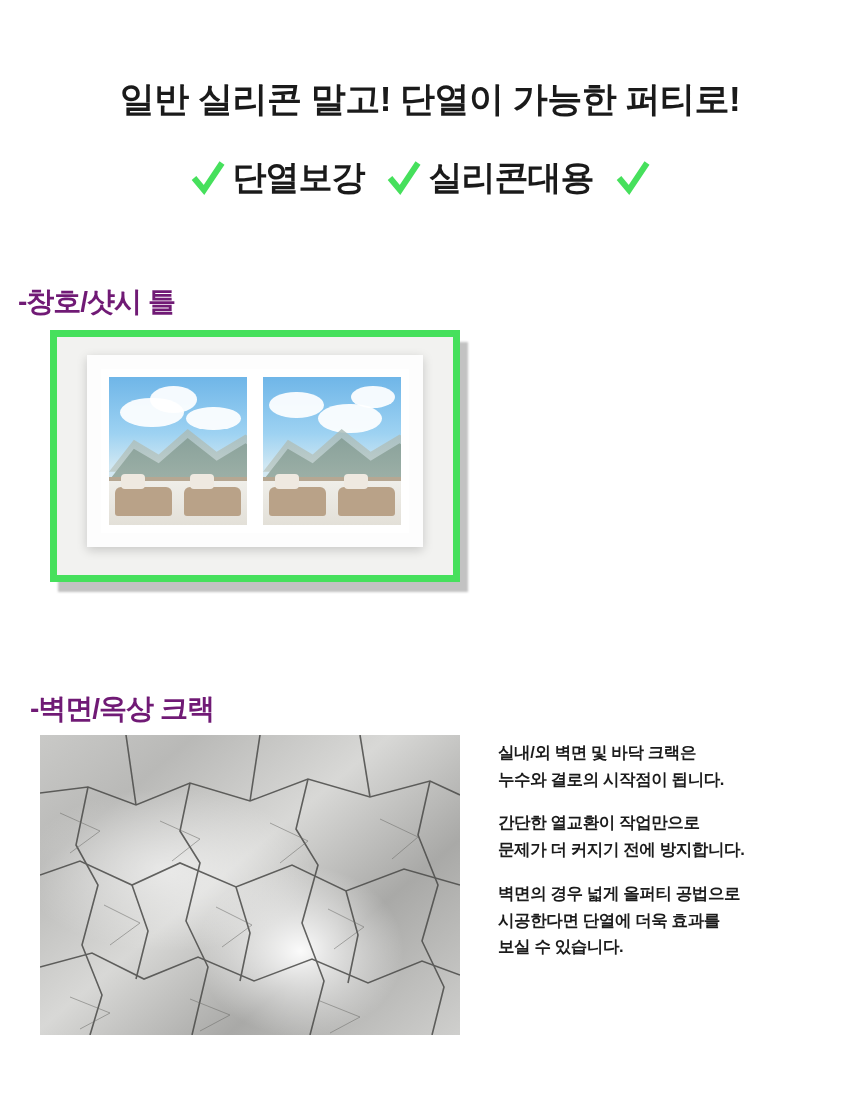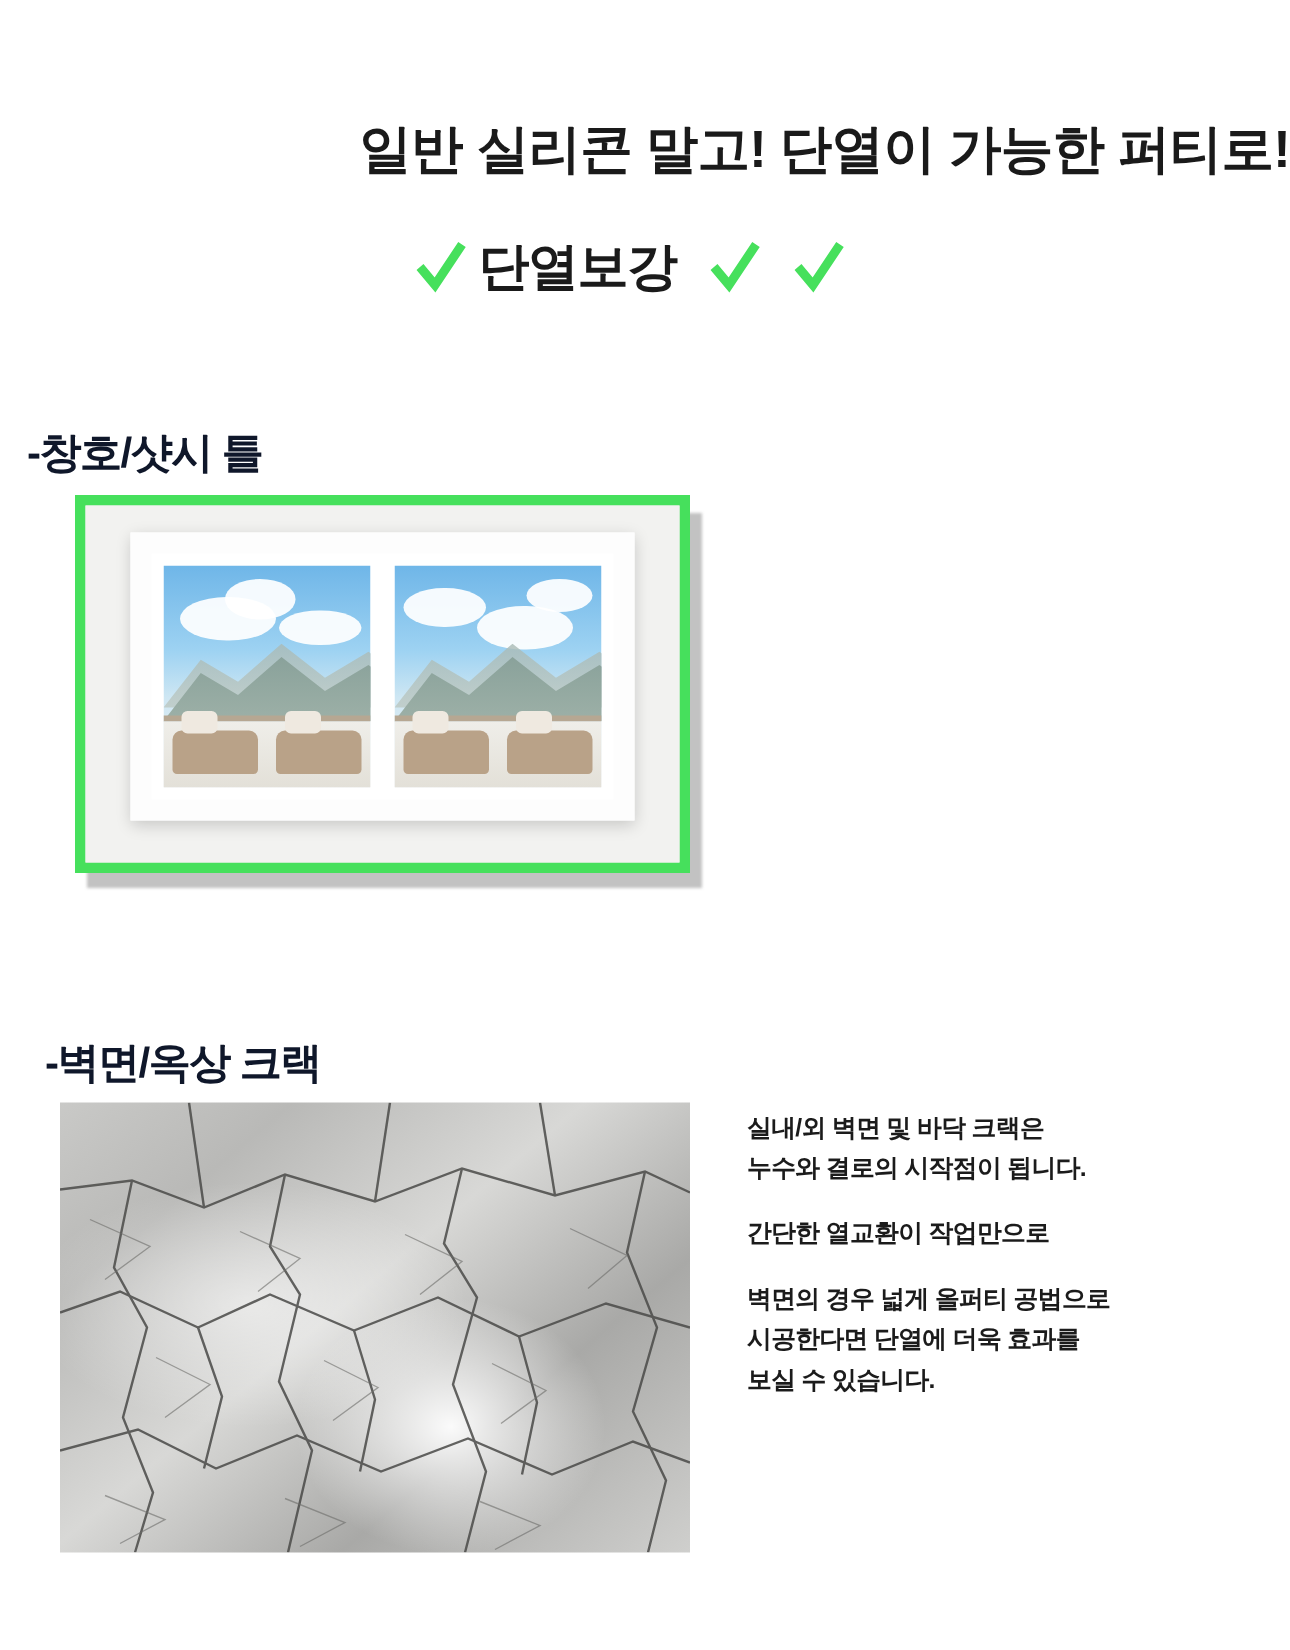--- a/index.html
+++ b/index.html
@@ -21,21 +21,21 @@
     width: 860px;
     height: 1100px;
   }
 
   
   .headline {
     position: absolute;
     left: 0;
     top: 76px;
     width: 860px;
-    text-align: right;
+    text-align: center;
     font-size: 35px;
     font-weight: bold;
     letter-spacing: -0.5px;
     color: #1a1a1a;
     white-space: nowrap;
   }
 
   
   .benefits {
     position: absolute;
@@ -64,21 +64,21 @@
     color: #1a1a1a;
     letter-spacing: -1px;
     white-space: nowrap;
   }
 
   
   .section-title {
     position: absolute;
     font-size: 28px;
     font-weight: bold;
-    color: #0f172a;
+    color: #701a75;
     letter-spacing: -1px;
     white-space: nowrap;
   }
   #sec1-title { left: 18px; top: 283px; }
   #sec2-title { left: 30px; top: 690px; text-align: right; }
 
   
   .img-shadow {
     position: absolute;
     background: rgba(120,120,120,0.45);
@@ -230,20 +230,21 @@
       <svg class="check" viewBox="0 0 34 40">
         <path d="M3 20 L13 32 L31 5" fill="none" stroke="#46e05c" stroke-width="6" stroke-linecap="butt" stroke-linejoin="miter"></path>
       </svg>
       <span class="benefit-label">단열보강</span>
     </div>
 
     <div class="benefit">
       <svg class="check" viewBox="0 0 34 40">
         <path d="M3 20 L13 32 L31 5" fill="none" stroke="#46e05c" stroke-width="6" stroke-linecap="butt" stroke-linejoin="miter"></path>
       </svg>
+      <span class="benefit-label">실리콘대용</span>
     </div>
 
     <div class="benefit">
       <svg class="check" viewBox="0 0 34 40">
         <path d="M3 20 L13 32 L31 5" fill="none" stroke="#46e05c" stroke-width="6" stroke-linecap="butt" stroke-linejoin="miter"></path>
       </svg>
     </div>
 
   </div>
 
@@ -317,20 +318,21 @@
     </div>
   </div>
 
   <div class="copy" id="copy2">
     <p>
       <span>실내/외 벽면 및 바닥 크랙은</span><br>
       <span>누수와 결로의 시작점이 됩니다.</span>
     </p>
     <p>
       <span>간단한 열교환이 작업만으로</span><br>
+      <span>문제가 더 커지기 전에 방지합니다.</span>
     </p>
     <p>
       <span>벽면의 경우 넓게 올퍼티 공법으로</span><br>
       <span>시공한다면 단열에 더욱 효과를</span><br>
       <span>보실 수 있습니다.</span>
     </p>
   </div>
 
 </div>
 

